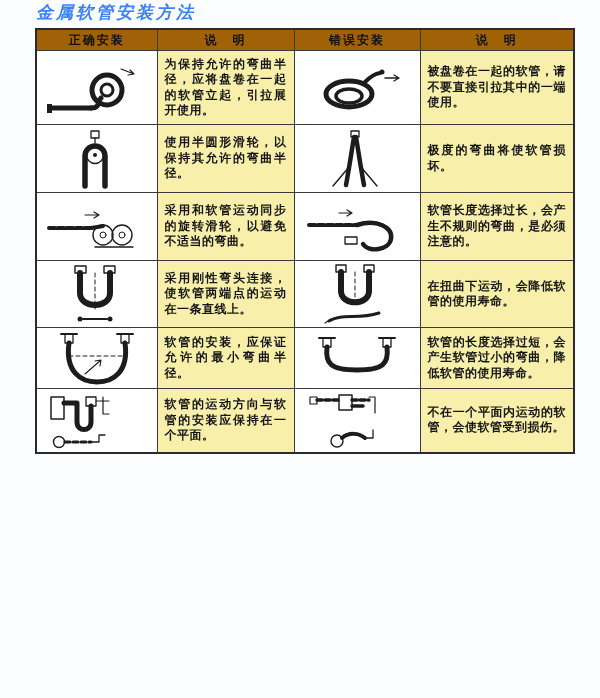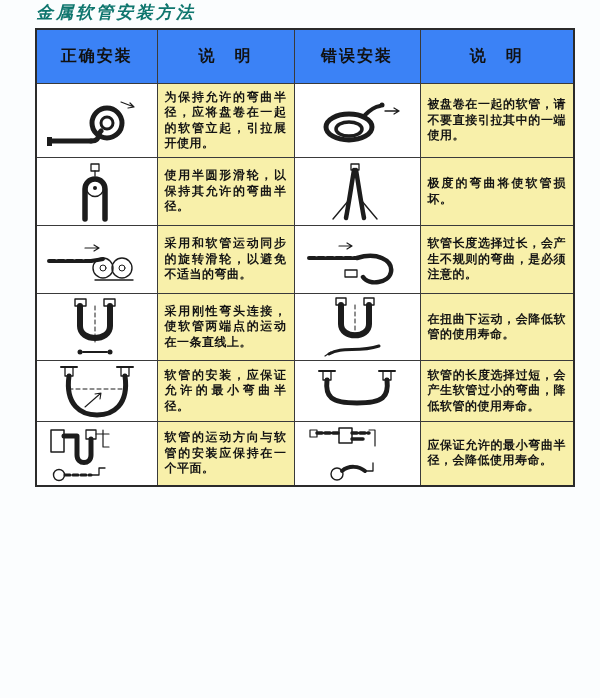--- a/index.html
+++ b/index.html
@@ -1,23 +1,23 @@
 <!DOCTYPE html>
 <html><head>
 <meta charset="utf-8">
 <style>
   html,body{margin:0;padding:0;}
   body{width:600px;height:698px;background:#fbfdfe;font-family:"DejaVu Sans","Liberation Sans",sans-serif;overflow:hidden;}
   .page{position:relative;width:600px;height:698px;}
   .title{position:absolute;left:36px;top:1px;margin:0;font-family:"DejaVu Serif","Liberation Serif",serif;
-         font-style:italic;font-weight:bold;font-size:17px;letter-spacing:3px;color:#0f766e;}
+         font-style:italic;font-weight:bold;font-size:17px;letter-spacing:3px;color:#3b82f6;}
   table.grid{position:absolute;left:35px;top:28px;width:538px;border-collapse:collapse;table-layout:fixed;
              border:2px solid #2b2b2b;}
-  .grid th{background:#3b82f6;border:1px solid #3a3a3a;height:20px;padding:16px;
-           font-size:16px;font-weight:bold;color:#111;letter-spacing:2px;}
+  .grid th{background:#a16207;border:1px solid #3a3a3a;height:20px;padding:0;
+           font-size:12px;font-weight:bold;color:#111;letter-spacing:2px;}
   .grid td{border:1px solid #3a3a3a;padding:0;vertical-align:middle;}
   td.img-cell{background:#ffffff;text-align:center;}
   td.desc-cell{background:#f8f0aa;}
   .desc{font-size:12px;font-weight:bold;color:#141414;line-height:1.28;letter-spacing:.5px;
         padding:4px 7px;text-align:justify;}
   svg.illus{display:block;margin:0 auto;}
   .ink{stroke:#1c1c1c;fill:none;stroke-linecap:round;stroke-linejoin:round;}
 </style>
 </head>
 <body>
@@ -207,19 +207,19 @@
             <path class="ink" d="M12 10 H33" stroke-width="3.5" stroke-dasharray="5 3"></path>
             <path class="ink" d="M47 10 H64" stroke-width="3.5" stroke-dasharray="5 3"></path>
             <path class="ink" d="M47 16 H58" stroke-width="3.5"></path>
             <path class="ink" d="M64 7 h6 v16" stroke-width="1.2"></path>
             <circle class="ink" cx="32" cy="51" r="6" stroke-width="1.4" fill="#fff"></circle>
             <path class="ink" d="M37 48 C44 42 54 43 60 48" stroke-width="4"></path>
             <path class="ink" d="M60 48 h8 v-8" stroke-width="1.3"></path>
           </svg>
         </td>
         <td class="desc-cell">
-          <div class="desc">应保证允许的最小弯曲半径，会降低使用寿命。</div>
+          <div class="desc">不在一个平面内运动的软管，会使软管受到损伤。</div>
         </td>
       </tr>
 
     </tbody>
   </table>
 </div>
 
 </body></html>

